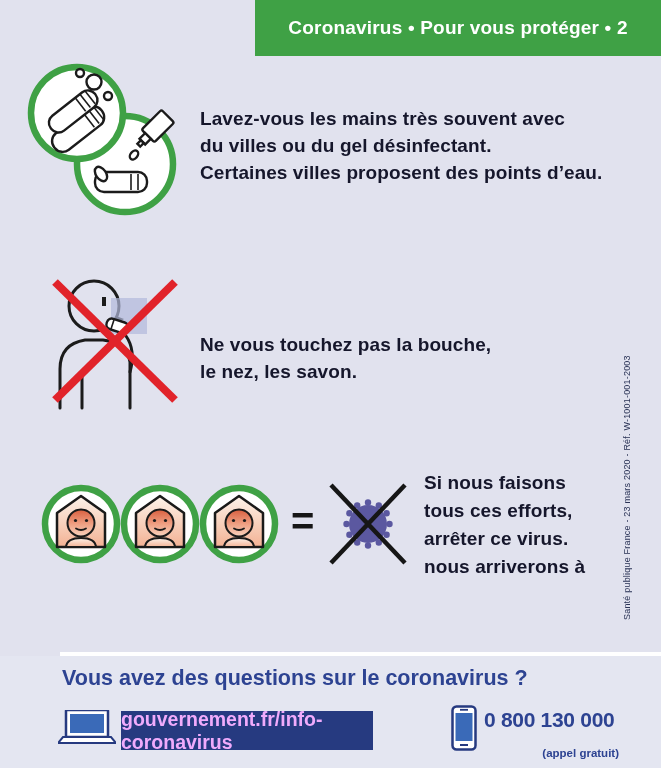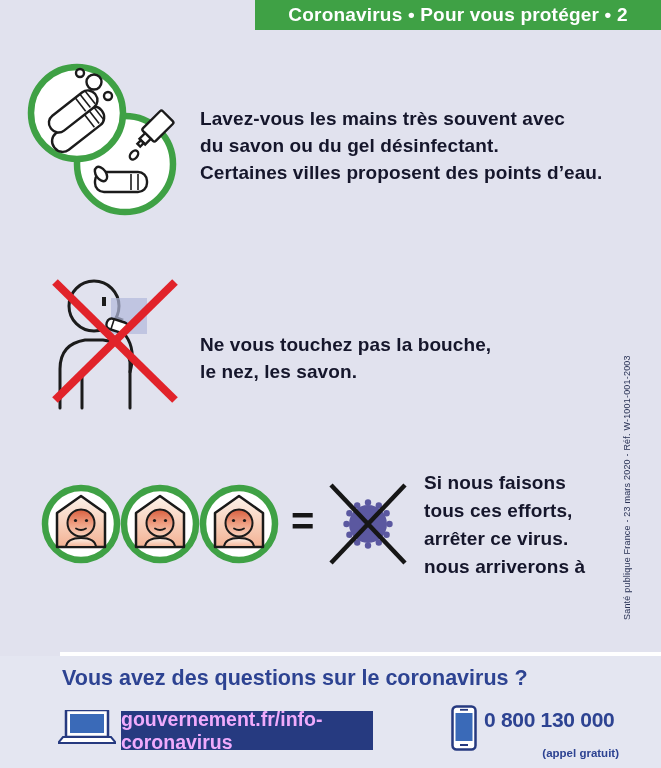--- a/index.html
+++ b/index.html
@@ -5,21 +5,21 @@
   :root{
     --banner-green:#3fa145; --circle-green:#3fa145;
     --background:#e1e2ee; --footer-background:#e4e6f1;
     --text-dark:#15162b; --blue-heading:#2d4392; --button-navy:#263a80;
     --screen-blue:#3a6ab8; --red-cross:#e1232a; --virus-purple:#5b58a0;
   }
   *{margin:0;padding:0;box-sizing:border-box;}
   body{width:661px;height:768px;font-family:"Liberation Sans",sans-serif;}
   .poster{position:relative;width:661px;height:768px;background:var(--background);overflow:hidden;}
   .abs{position:absolute;}
-  .banner{left:255px;top:0;width:406px;height:30px;background:var(--banner-green);
+  .banner{left:255px;top:0;width:406px;height:56px;background:var(--banner-green);
     color:#fff;font-weight:bold;font-size:19px;display:flex;align-items:center;justify-content:center;
     letter-spacing:.2px;}
   .body-text{font-size:19px;line-height:27px;font-weight:600;color:var(--text-dark);letter-spacing:.1px;}
   .text-1{left:200px;top:105px;}
   .text-2{left:200px;top:331px;}
   .text-3{left:424px;top:469px;line-height:28px;}
   .equals{left:291px;top:499px;font-size:40px;font-weight:bold;color:#161616;}
   .credit{left:622px;top:390px;height:230px;width:16px;writing-mode:vertical-rl;transform:rotate(180deg);
     font-size:9px;color:#2a3356;letter-spacing:.2px;white-space:nowrap;}
   .footer-bg{left:0;top:656px;width:661px;height:112px;background:var(--footer-background);}
@@ -94,21 +94,21 @@
         <rect class="ink" x="-32" y="0" width="56" height="19" rx="9"></rect>
         <line class="inkline" x1="6" y1="0" x2="6" y2="17"></line>
         <line class="inkline" x1="12" y1="0" x2="12" y2="17"></line>
         <line class="inkline" x1="18" y1="0" x2="18" y2="17"></line>
       </g>
     </g>
   </svg>
 
   <div class="abs body-text text-1">
     <div>Lavez-vous les mains très souvent avec</div>
-    <div>du savon ou du gel désinfectant.</div>
+    <div>du villes ou du gel désinfectant.</div>
     <div>Certaines villes proposent des points d’eau.</div>
   </div>
 
   
   <svg class="abs" style="left:45px;top:272px" width="140" height="140" viewBox="0 0 140 140">
     <circle class="person" cx="49" cy="34" r="25" fill="#e1e2ee"></circle>
     <path class="person" fill="#e1e2ee" d="M15,136 L15,97 Q15,72 40,68 L58,68 Q82,71 85,90 L85,136"></path>
     <line class="person" x1="37" y1="136" x2="37" y2="104"></line>
     <rect x="57" y="25" width="4" height="9" fill="#1b1b1b"></rect>
     <path d="M71,44 l8,3 -8,5 z" fill="#1b1b1b"></path>

